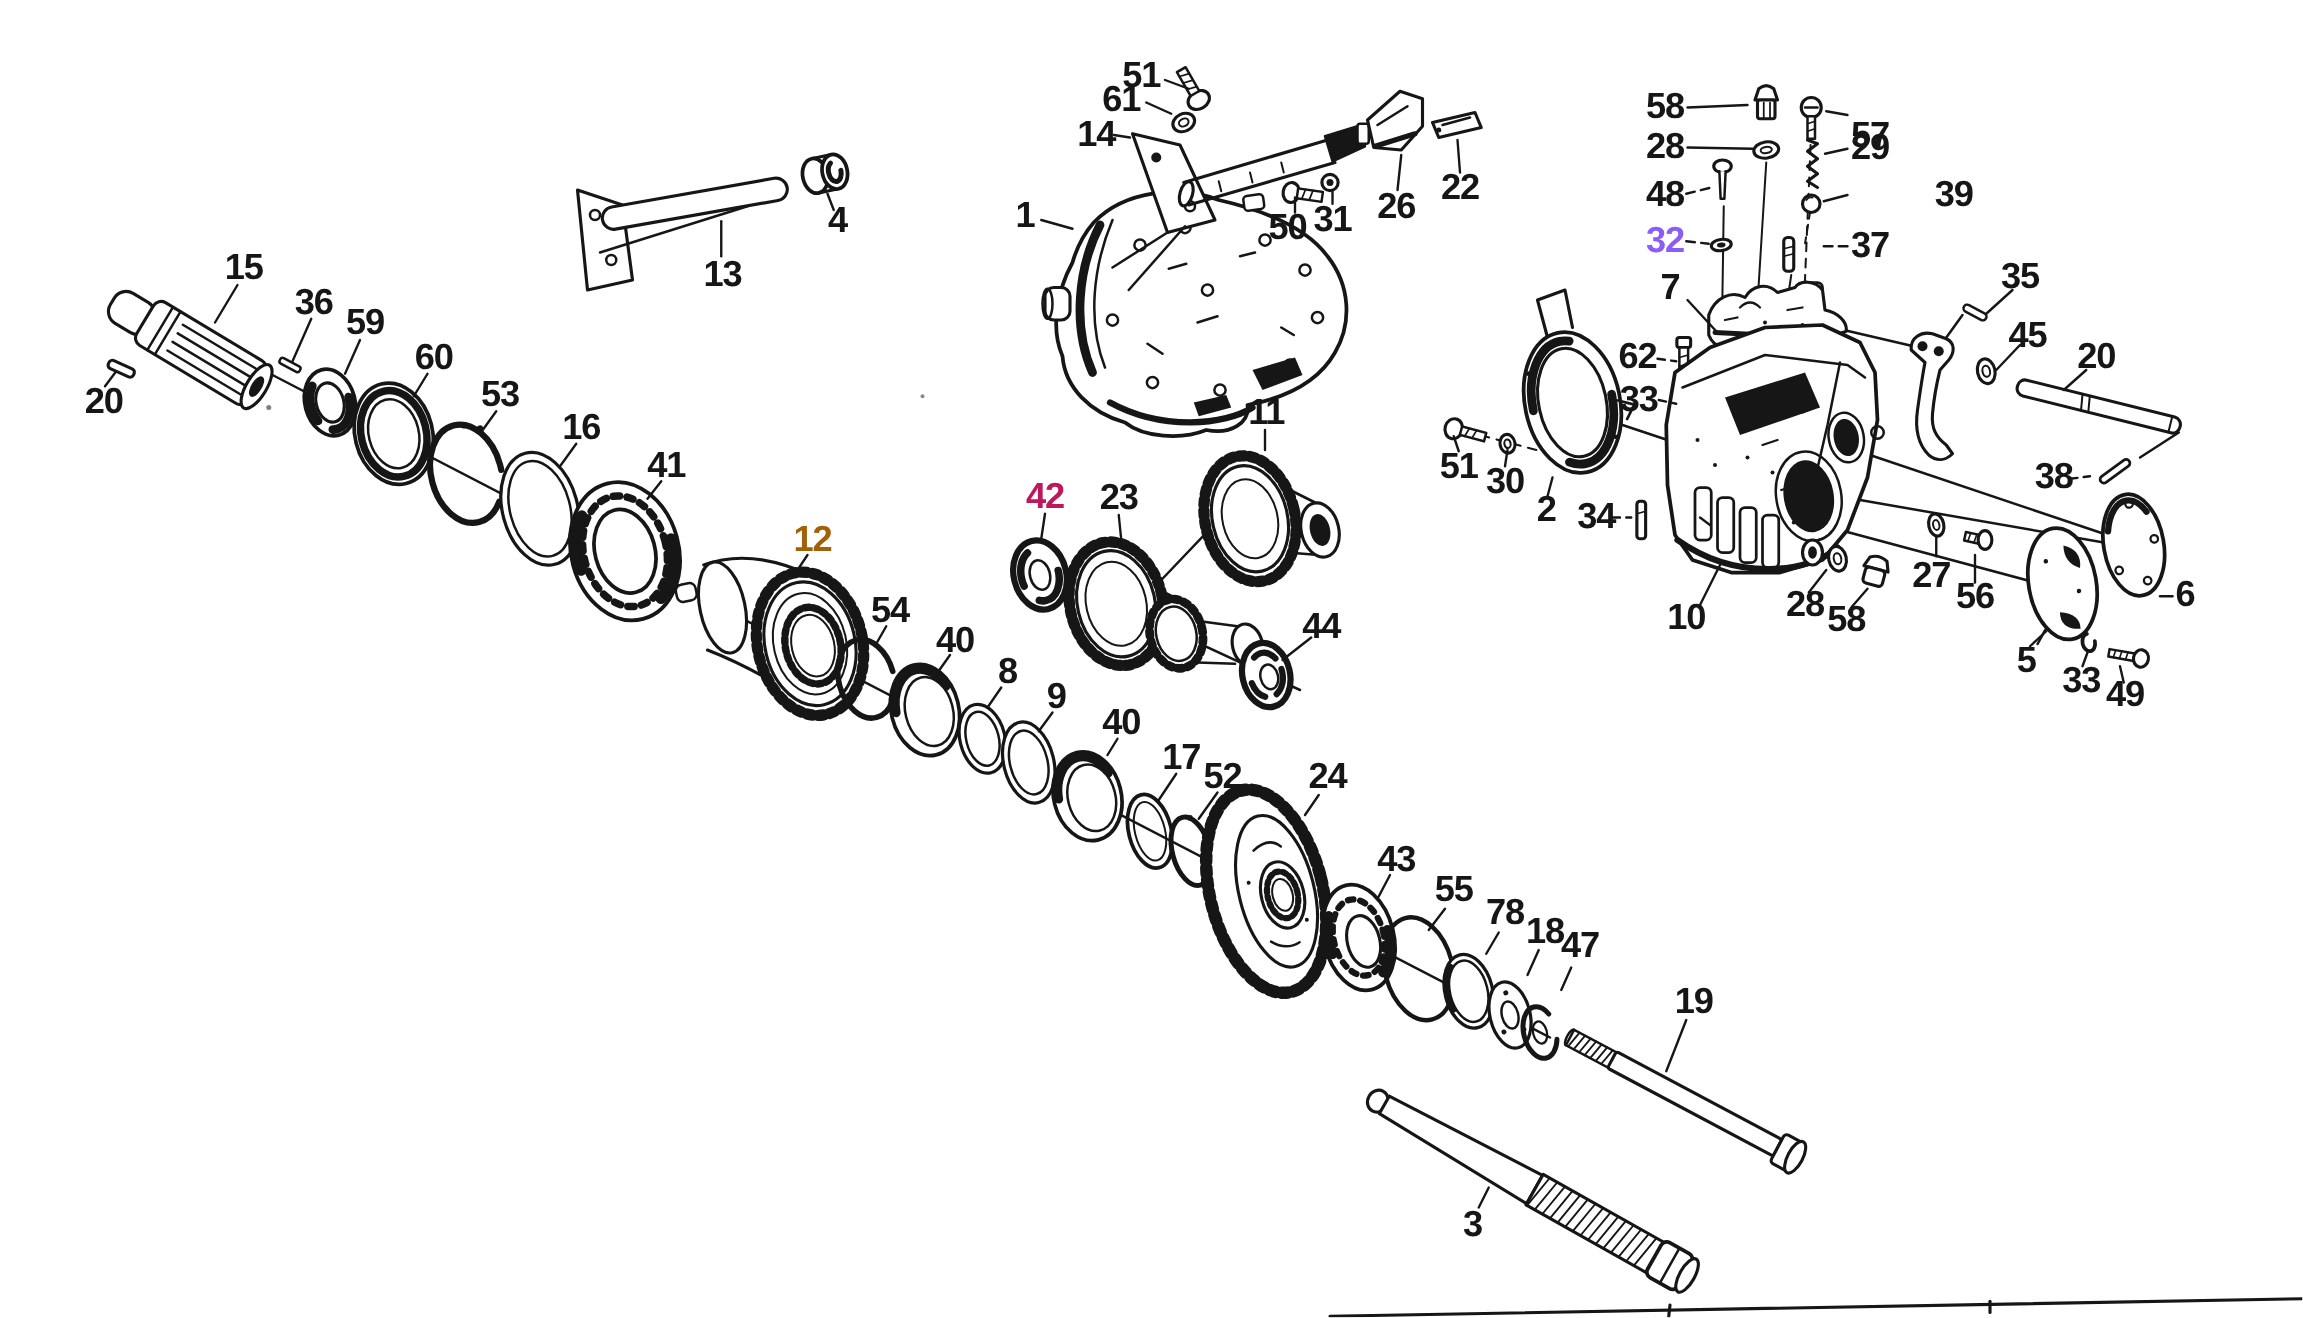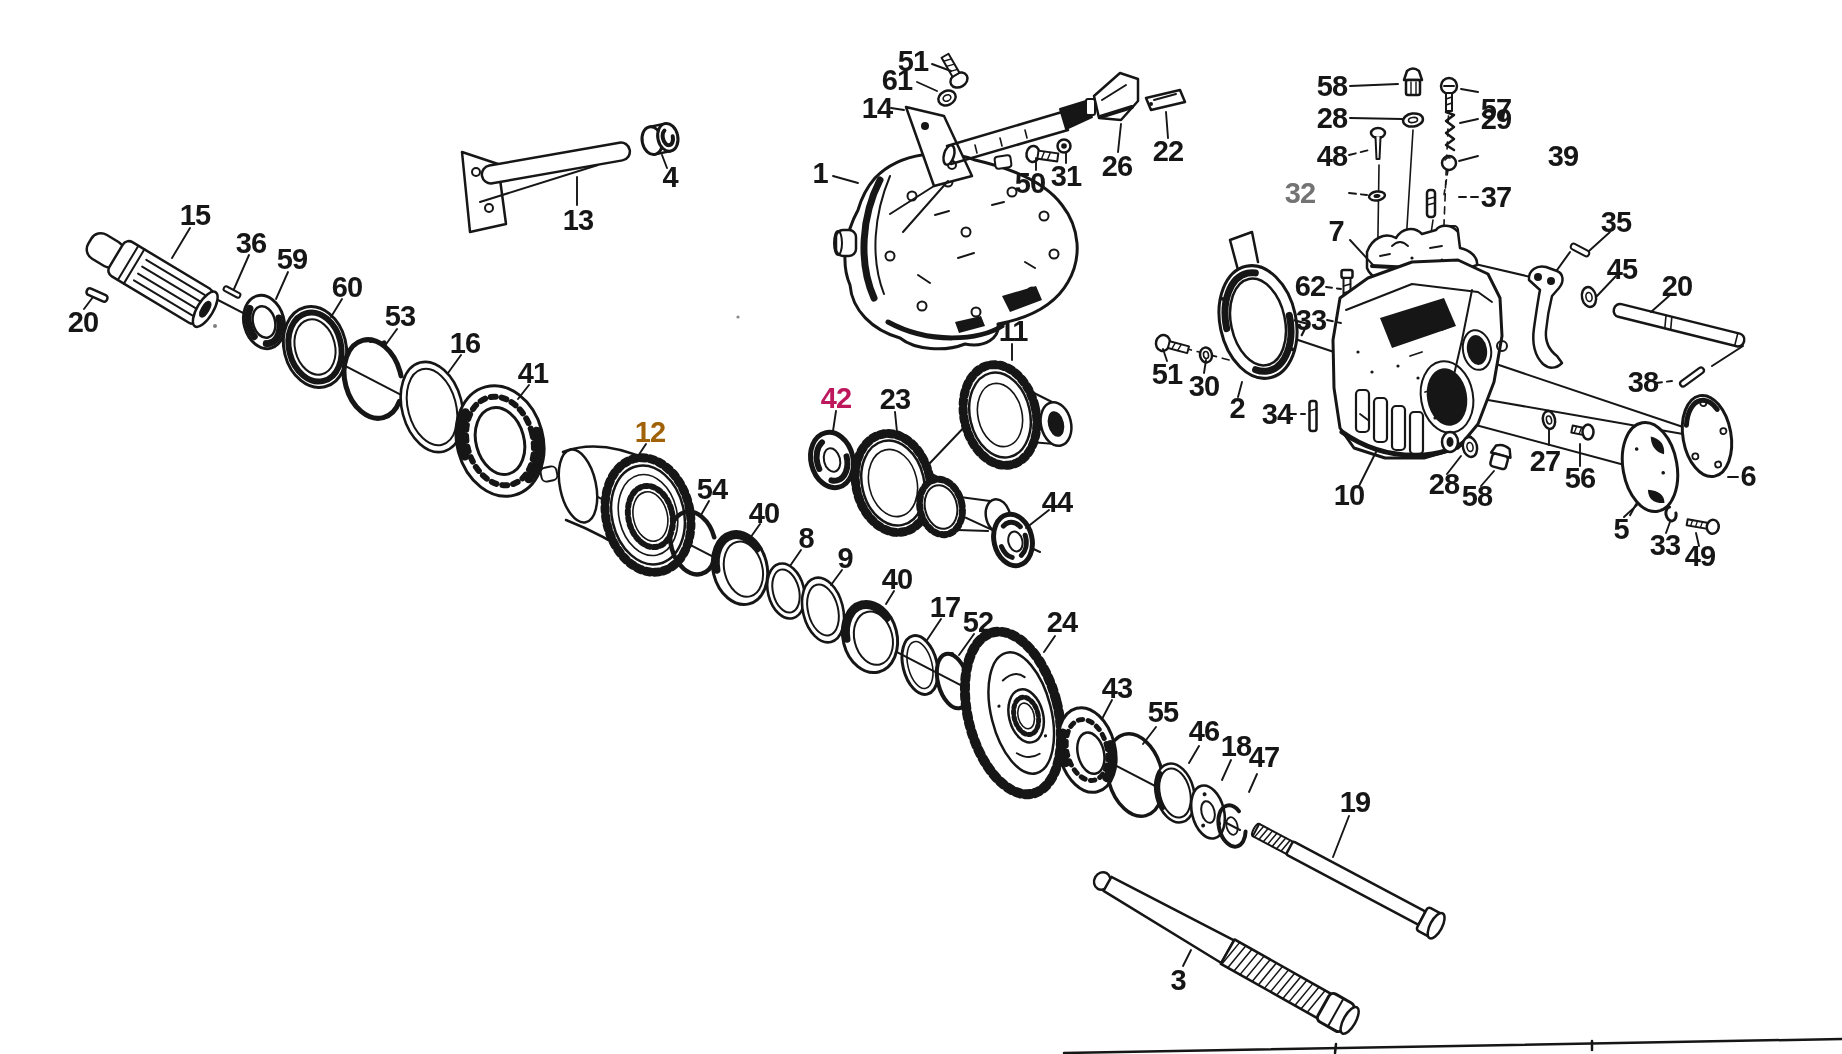--- a/index.html
+++ b/index.html
@@ -668,37 +668,37 @@
       <div class="callout" style="left: 895px; top: 399px; color: rgb(22, 22, 22);">23</div>
       <div class="callout" style="left: 1062px; top: 622px; color: rgb(22, 22, 22);">24</div>
       <div class="callout" style="left: 83px; top: 322px; color: rgb(22, 22, 22);">20</div>
       <div class="callout" style="left: 1117px; top: 166px; color: rgb(22, 22, 22);">26</div>
       <div class="callout" style="left: 1545px; top: 461px; color: rgb(22, 22, 22);">27</div>
       <div class="callout" style="left: 1332px; top: 118px; color: rgb(22, 22, 22);">28</div>
       <div class="callout" style="left: 1444px; top: 484px; color: rgb(22, 22, 22);">28</div>
       <div class="callout" style="left: 1496px; top: 119px; color: rgb(22, 22, 22);">29</div>
       <div class="callout" style="left: 1204px; top: 386px; color: rgb(22, 22, 22);">30</div>
       <div class="callout" style="left: 1066px; top: 176px; color: rgb(22, 22, 22);">31</div>
-      <div class="callout" style="left: 1300px; top: 193px; color: #737373;">32</div>
+      <div class="callout" style="left: 1332px; top: 193px; color: #8b5cf6;">32</div>
       <div class="callout" style="left: 1311px; top: 320px; color: rgb(22, 22, 22);">33</div>
       <div class="callout" style="left: 1665px; top: 545px; color: rgb(22, 22, 22);">33</div>
       <div class="callout" style="left: 1277px; top: 414px; color: rgb(22, 22, 22);">34</div>
       <div class="callout" style="left: 1616px; top: 222px; color: rgb(22, 22, 22);">35</div>
       <div class="callout" style="left: 251px; top: 243px; color: rgb(22, 22, 22);">36</div>
       <div class="callout" style="left: 1496px; top: 197px; color: rgb(22, 22, 22);">37</div>
       <div class="callout" style="left: 1643px; top: 382px; color: rgb(22, 22, 22);">38</div>
       <div class="callout" style="left: 1563px; top: 156px; color: rgb(22, 22, 22);">39</div>
       <div class="callout" style="left: 764px; top: 513px; color: rgb(22, 22, 22);">40</div>
       <div class="callout" style="left: 897px; top: 579px; color: rgb(22, 22, 22);">40</div>
       <div class="callout" style="left: 533px; top: 373px; color: rgb(22, 22, 22);">41</div>
       <div class="callout" style="left: 836px; top: 398px; color: #be185d;">42</div>
       <div class="callout" style="left: 1117px; top: 688px; color: rgb(22, 22, 22);">43</div>
       <div class="callout" style="left: 1057px; top: 502px; color: rgb(22, 22, 22);">44</div>
       <div class="callout" style="left: 1622px; top: 269px; color: rgb(22, 22, 22);">45</div>
-      <div class="callout" style="left: 1204px; top: 731px; color: rgb(22, 22, 22);">46</div>
+      <div class="callout" style="left: 1204px; top: 731px; color: rgb(22, 22, 22);">78</div>
       <div class="callout" style="left: 1264px; top: 757px; color: rgb(22, 22, 22);">47</div>
       <div class="callout" style="left: 1332px; top: 156px; color: rgb(22, 22, 22);">48</div>
       <div class="callout" style="left: 1700px; top: 556px; color: rgb(22, 22, 22);">49</div>
       <div class="callout" style="left: 1030px; top: 183px; color: rgb(22, 22, 22); text-align: right;">50</div>
       <div class="callout" style="left: 913px; top: 61px; color: rgb(22, 22, 22);">51</div>
       <div class="callout" style="left: 1167px; top: 374px; color: rgb(22, 22, 22);">51</div>
       <div class="callout" style="left: 978px; top: 622px; color: rgb(22, 22, 22);">52</div>
       <div class="callout" style="left: 400px; top: 316px; color: rgb(22, 22, 22);">53</div>
       <div class="callout" style="left: 712px; top: 489px; color: rgb(22, 22, 22);">54</div>
       <div class="callout" style="left: 1163px; top: 712px; color: rgb(22, 22, 22);">55</div>

